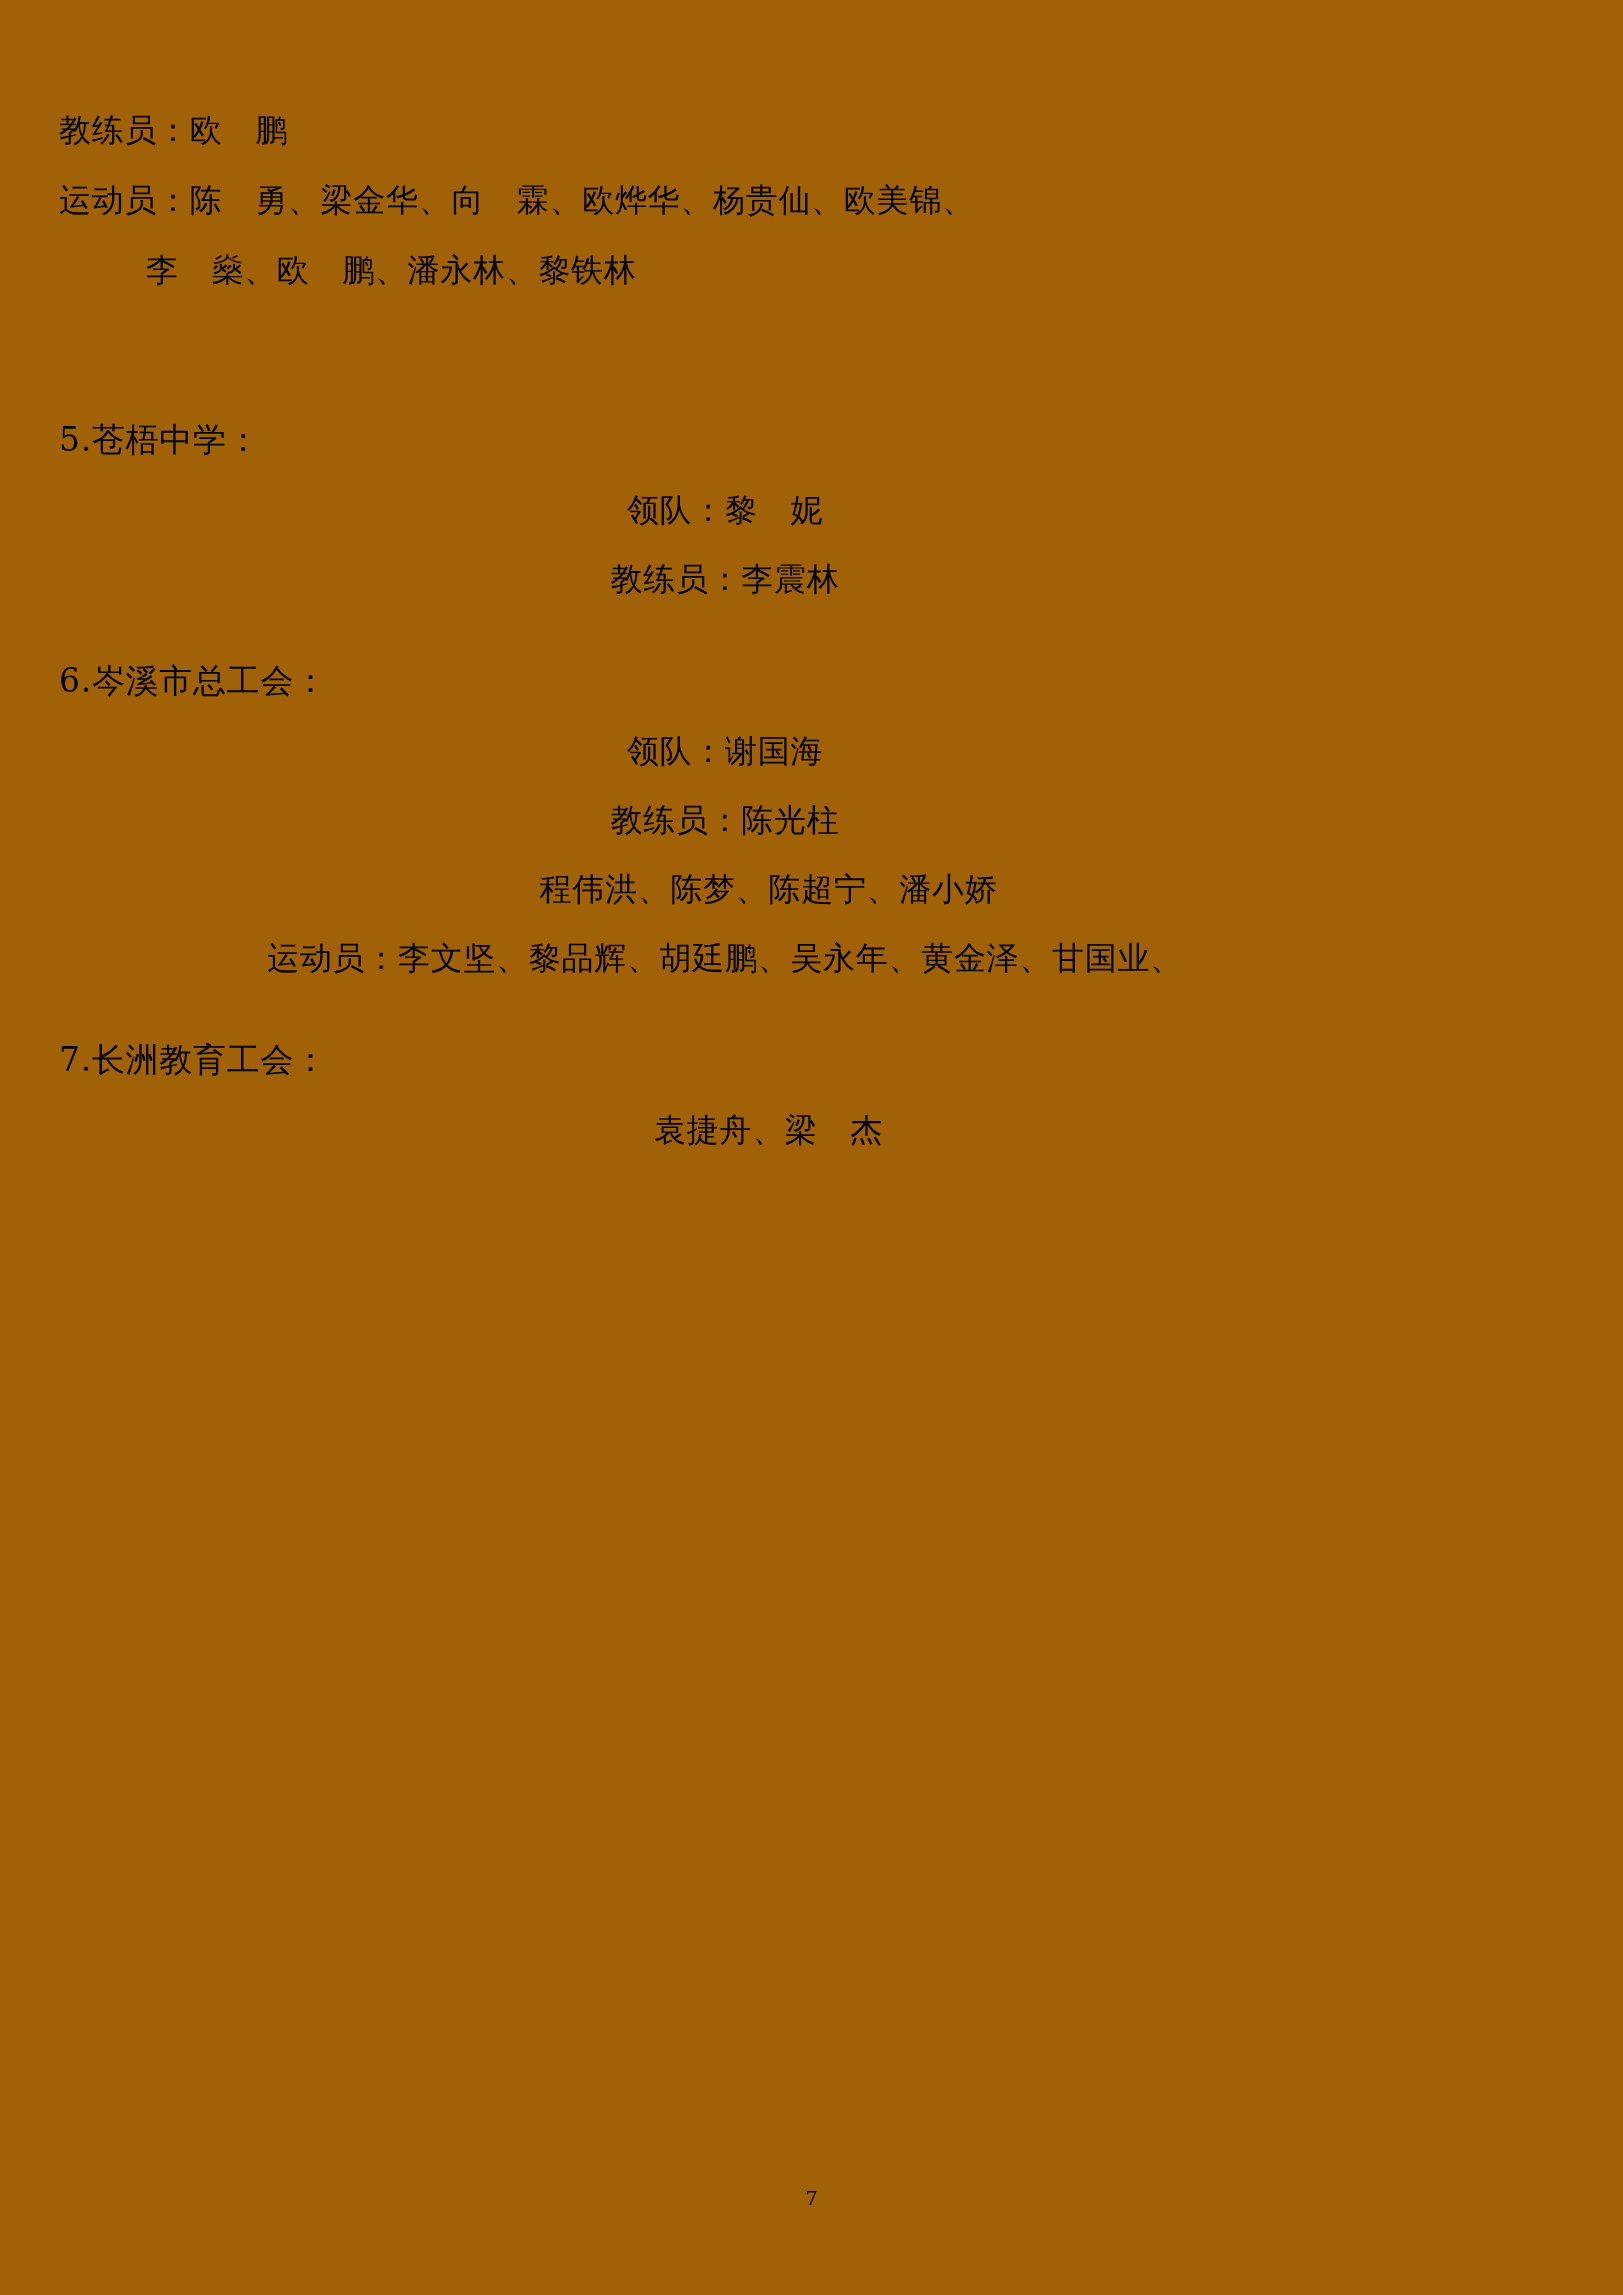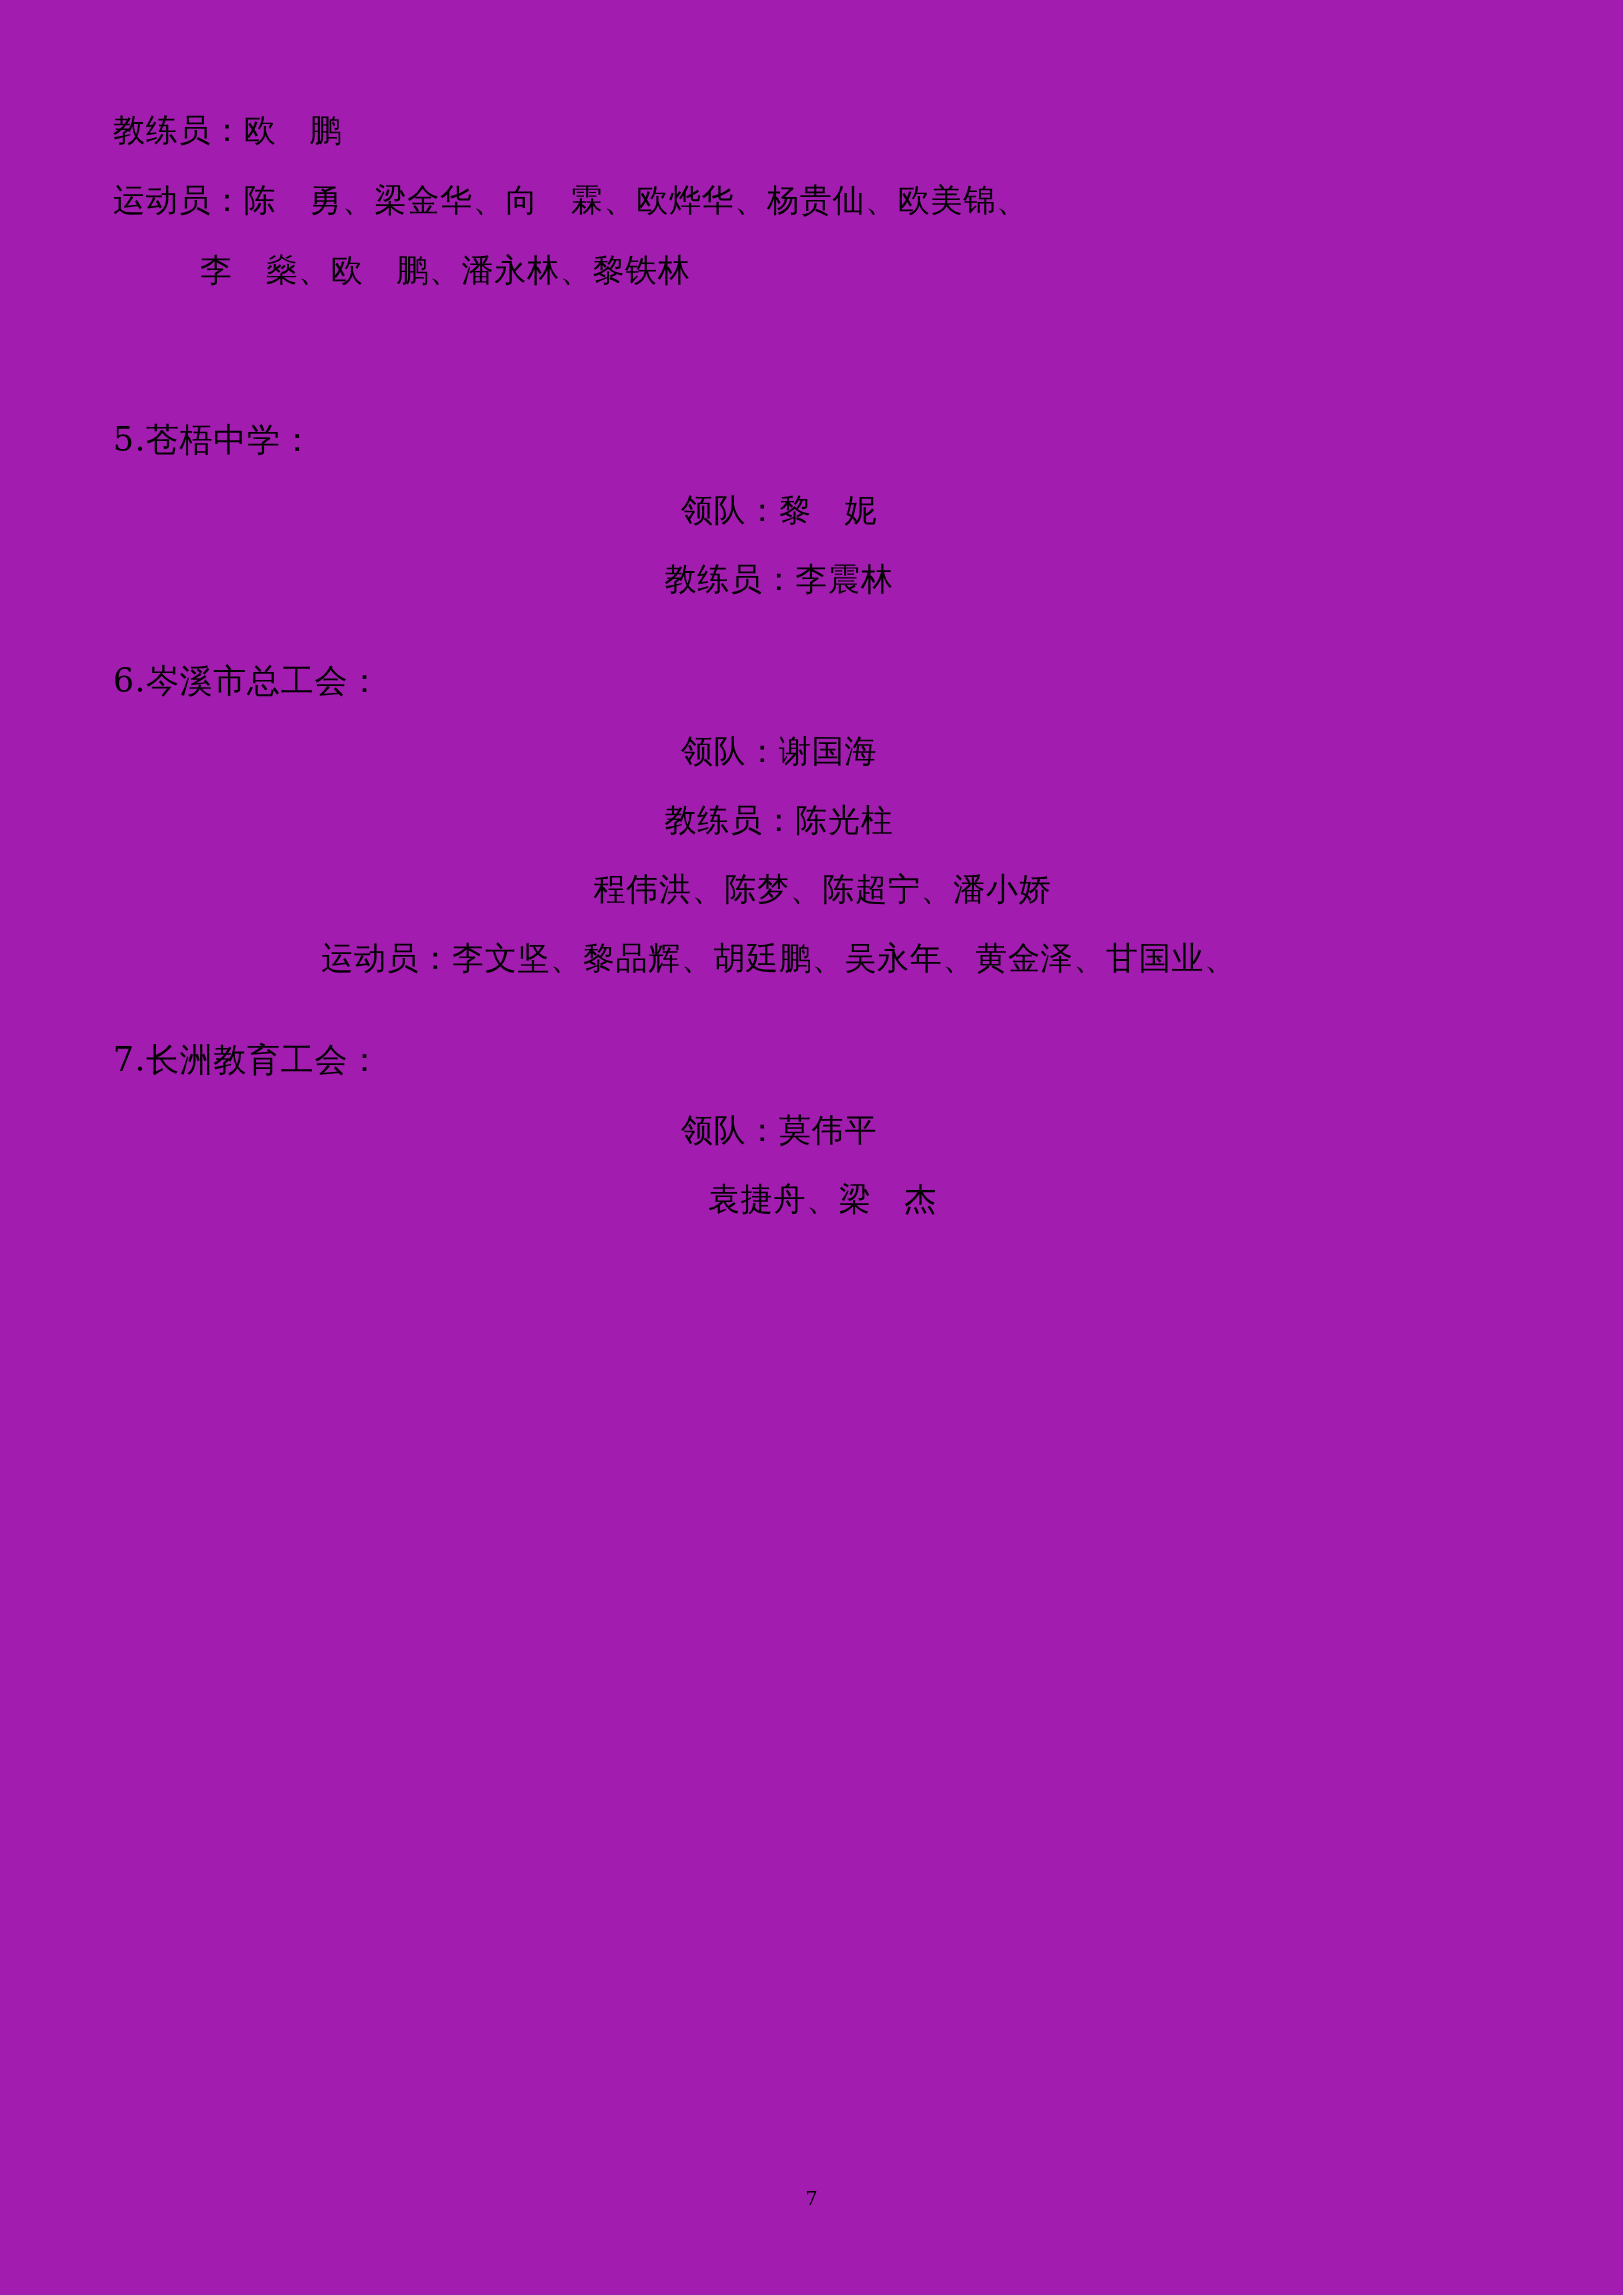--- a/index.html
+++ b/index.html
@@ -8,23 +8,23 @@
     background: #ffffff;
   }
   body {
     font-family: "DejaVu Serif", "Liberation Serif", serif;
     color: #000000;
   }
   .page {
     position: relative;
     width: 1623px;
     height: 2295px;
-    background: #a21caf;
+    background: #a16207;
     box-sizing: border-box;
-    padding: 109px 145px 87px 113px;
+    padding: 109px 145px 87px 59px;
     overflow: hidden;
   }
   .doc-body {
     position: relative;
     width: 1332px;
   }
 
   
   .entry {
     margin-bottom: 0;
@@ -90,21 +90,20 @@
     <div class="section">
       <div class="section-title">6.岑溪市总工会：</div>
       <div class="entry-row">领队：谢国海</div>
       <div class="entry-row">教练员：陈光柱</div>
       <div class="entry-row cont">程伟洪、陈梦、陈超宁、潘小娇</div>
       <div class="entry-row">运动员：李文坚、黎品辉、胡廷鹏、吴永年、黄金泽、甘国业、</div>
     </div>
 
     <div class="section">
       <div class="section-title">7.长洲教育工会：</div>
-      <div class="entry-row">领队：莫伟平</div>
       <div class="entry-row cont">袁捷舟、梁　杰</div>
     </div>
 
   </div>
 
   <div class="page-number">7</div>
 </div>
 
 
 </body></html>

